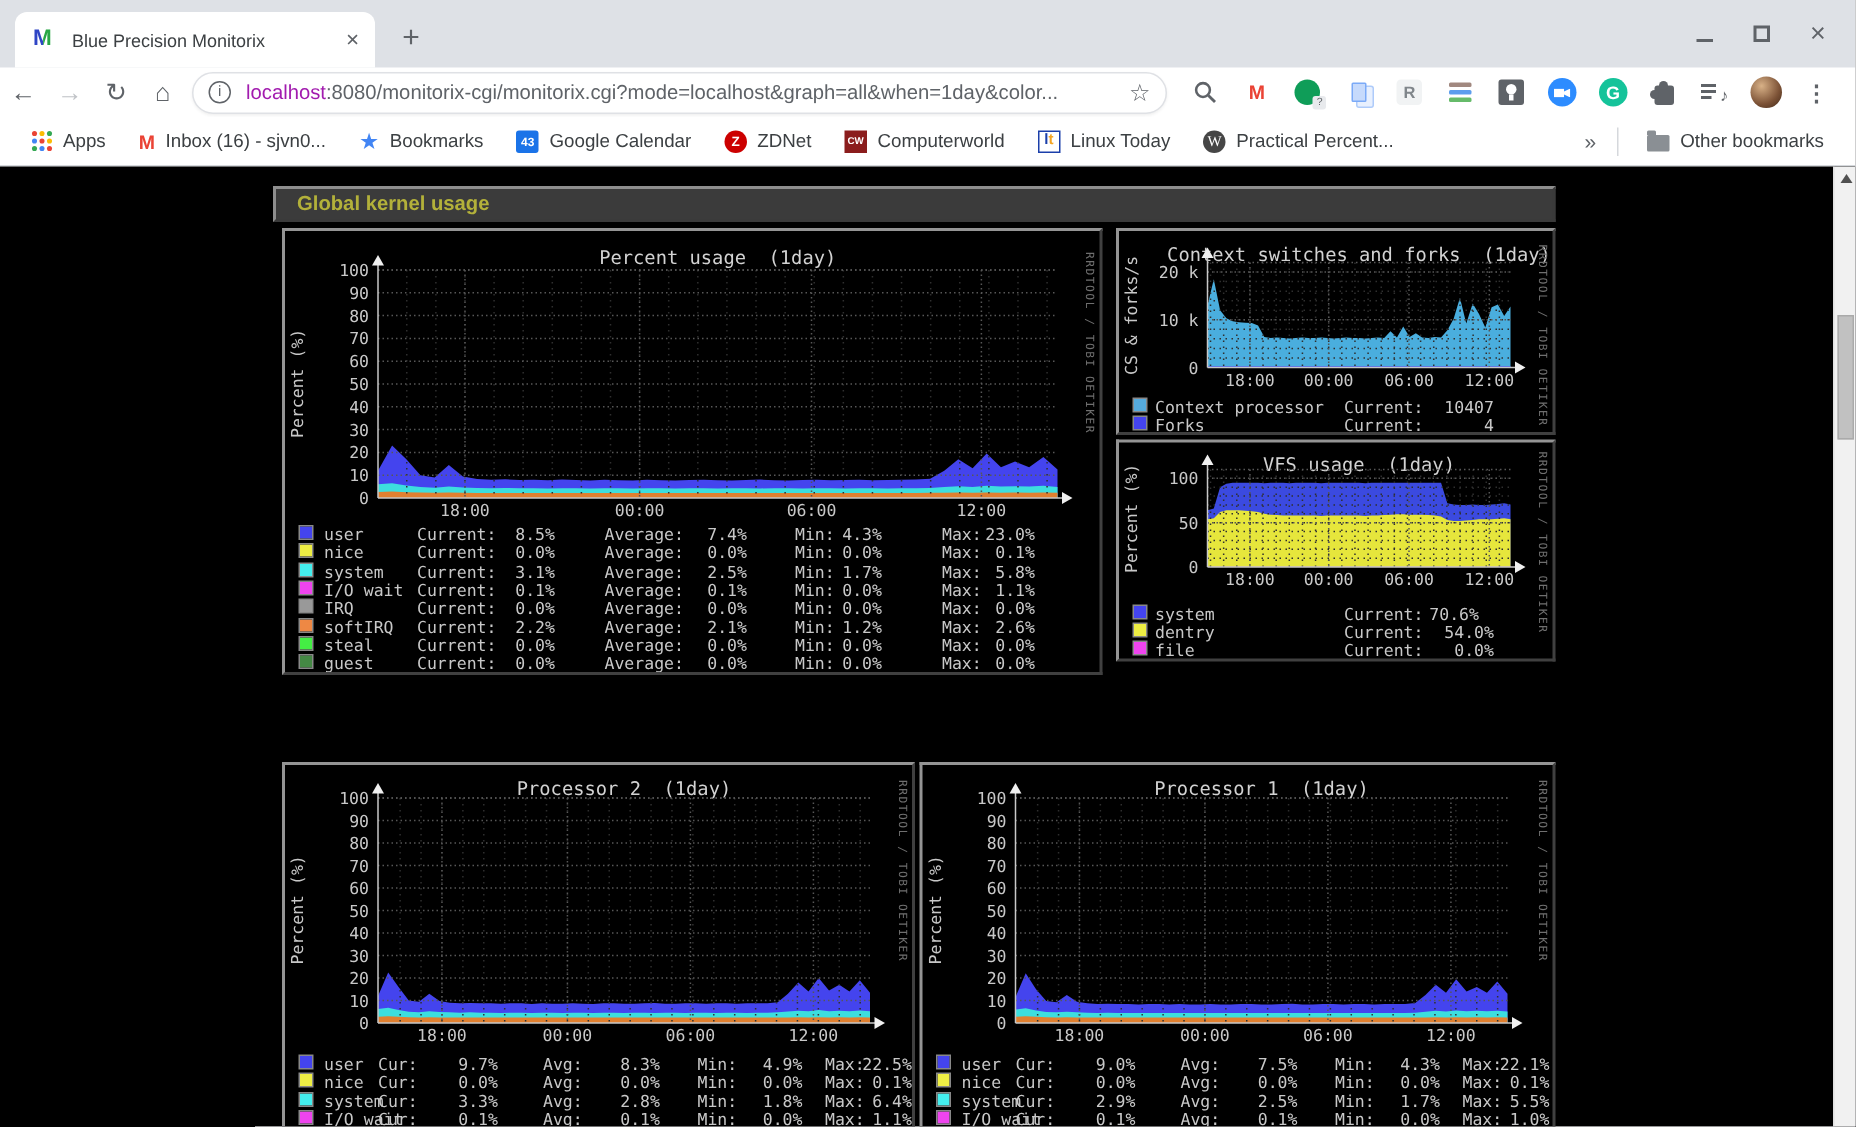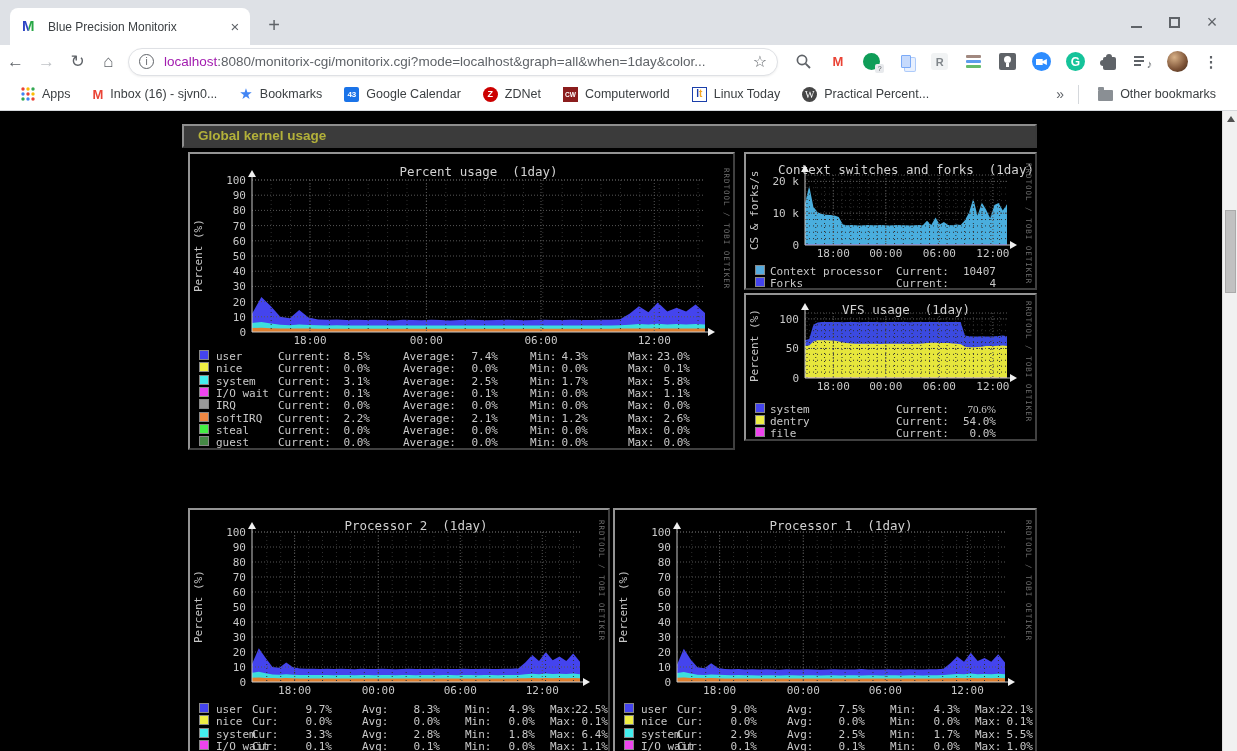--- a/index.html
+++ b/index.html
@@ -439,21 +439,21 @@
           <polygon points="264,79 264,87 271,83" fill="#f0f0f0"></polygon>
           <text x="53" y="87" text-anchor="end" fill="#c8c8c8" font-size="11" font-family="DejaVu Sans Mono, monospace">0</text>
           <text x="53" y="57.45454545454545" text-anchor="end" fill="#c8c8c8" font-size="11" font-family="DejaVu Sans Mono, monospace">50</text>
           <text x="53" y="27.909090909090914" text-anchor="end" fill="#c8c8c8" font-size="11" font-family="DejaVu Sans Mono, monospace">100</text>
           <text x="87.28" y="95" text-anchor="middle" fill="#c8c8c8" font-size="11" font-family="DejaVu Sans Mono, monospace">18:00</text>
           <text x="139.8" y="95" text-anchor="middle" fill="#c8c8c8" font-size="11" font-family="DejaVu Sans Mono, monospace">00:00</text>
           <text x="193.33" y="95" text-anchor="middle" fill="#c8c8c8" font-size="11" font-family="DejaVu Sans Mono, monospace">06:00</text>
           <text x="246.86" y="95" text-anchor="middle" fill="#c8c8c8" font-size="11" font-family="DejaVu Sans Mono, monospace">12:00</text>
         </svg>
       <div class="legend">
-          <div class="lg-row" style="top: 108px;"><span class="lg-sw" style="left: 10px; background: rgb(68, 68, 238);"></span><span class="lg-name" style="left: 24px;">system</span><span class="lg-lbl" style="left: 150px;">Current:</span><span class="lg-val" style="left: 180px; width: 70px; font-family: Liberation Serif, serif;">70.6%</span></div>
+          <div class="lg-row" style="top: 108px;"><span class="lg-sw" style="left: 10px; background: rgb(68, 68, 238);"></span><span class="lg-name" style="left: 24px;">system</span><span class="lg-lbl" style="left: 150px;">Current:</span><span class="lg-val" style="left: 170px; width: 70px;">70.6%</span></div>
           <div class="lg-row" style="top: 120px;"><span class="lg-sw" style="left: 10px; background: rgb(238, 238, 68);"></span><span class="lg-name" style="left: 24px;">dentry</span><span class="lg-lbl" style="left: 150px;">Current:</span><span class="lg-val" style="left: 180px; width: 70px;">54.0%</span></div>
           <div class="lg-row" style="top: 132px;"><span class="lg-sw" style="left: 10px; background: rgb(238, 68, 238);"></span><span class="lg-name" style="left: 24px;">file</span><span class="lg-lbl" style="left: 150px;">Current:</span><span class="lg-val" style="left: 180px; width: 70px;">0.0%</span></div>
         </div>
     </div>
 
 
     <div class="panel" id="p-proc0">
       <div class="chart-title" style="left: 62px; width: 328px; top: 8px;">Processor 2  (1day)</div>
       <div class="ylabel" style="top: 22px; height: 150px;">Percent (%)</div>
       <div class="watermark" style="top: 10px; height: 180px;">RRDTOOL / TOBI OETIKER</div>

